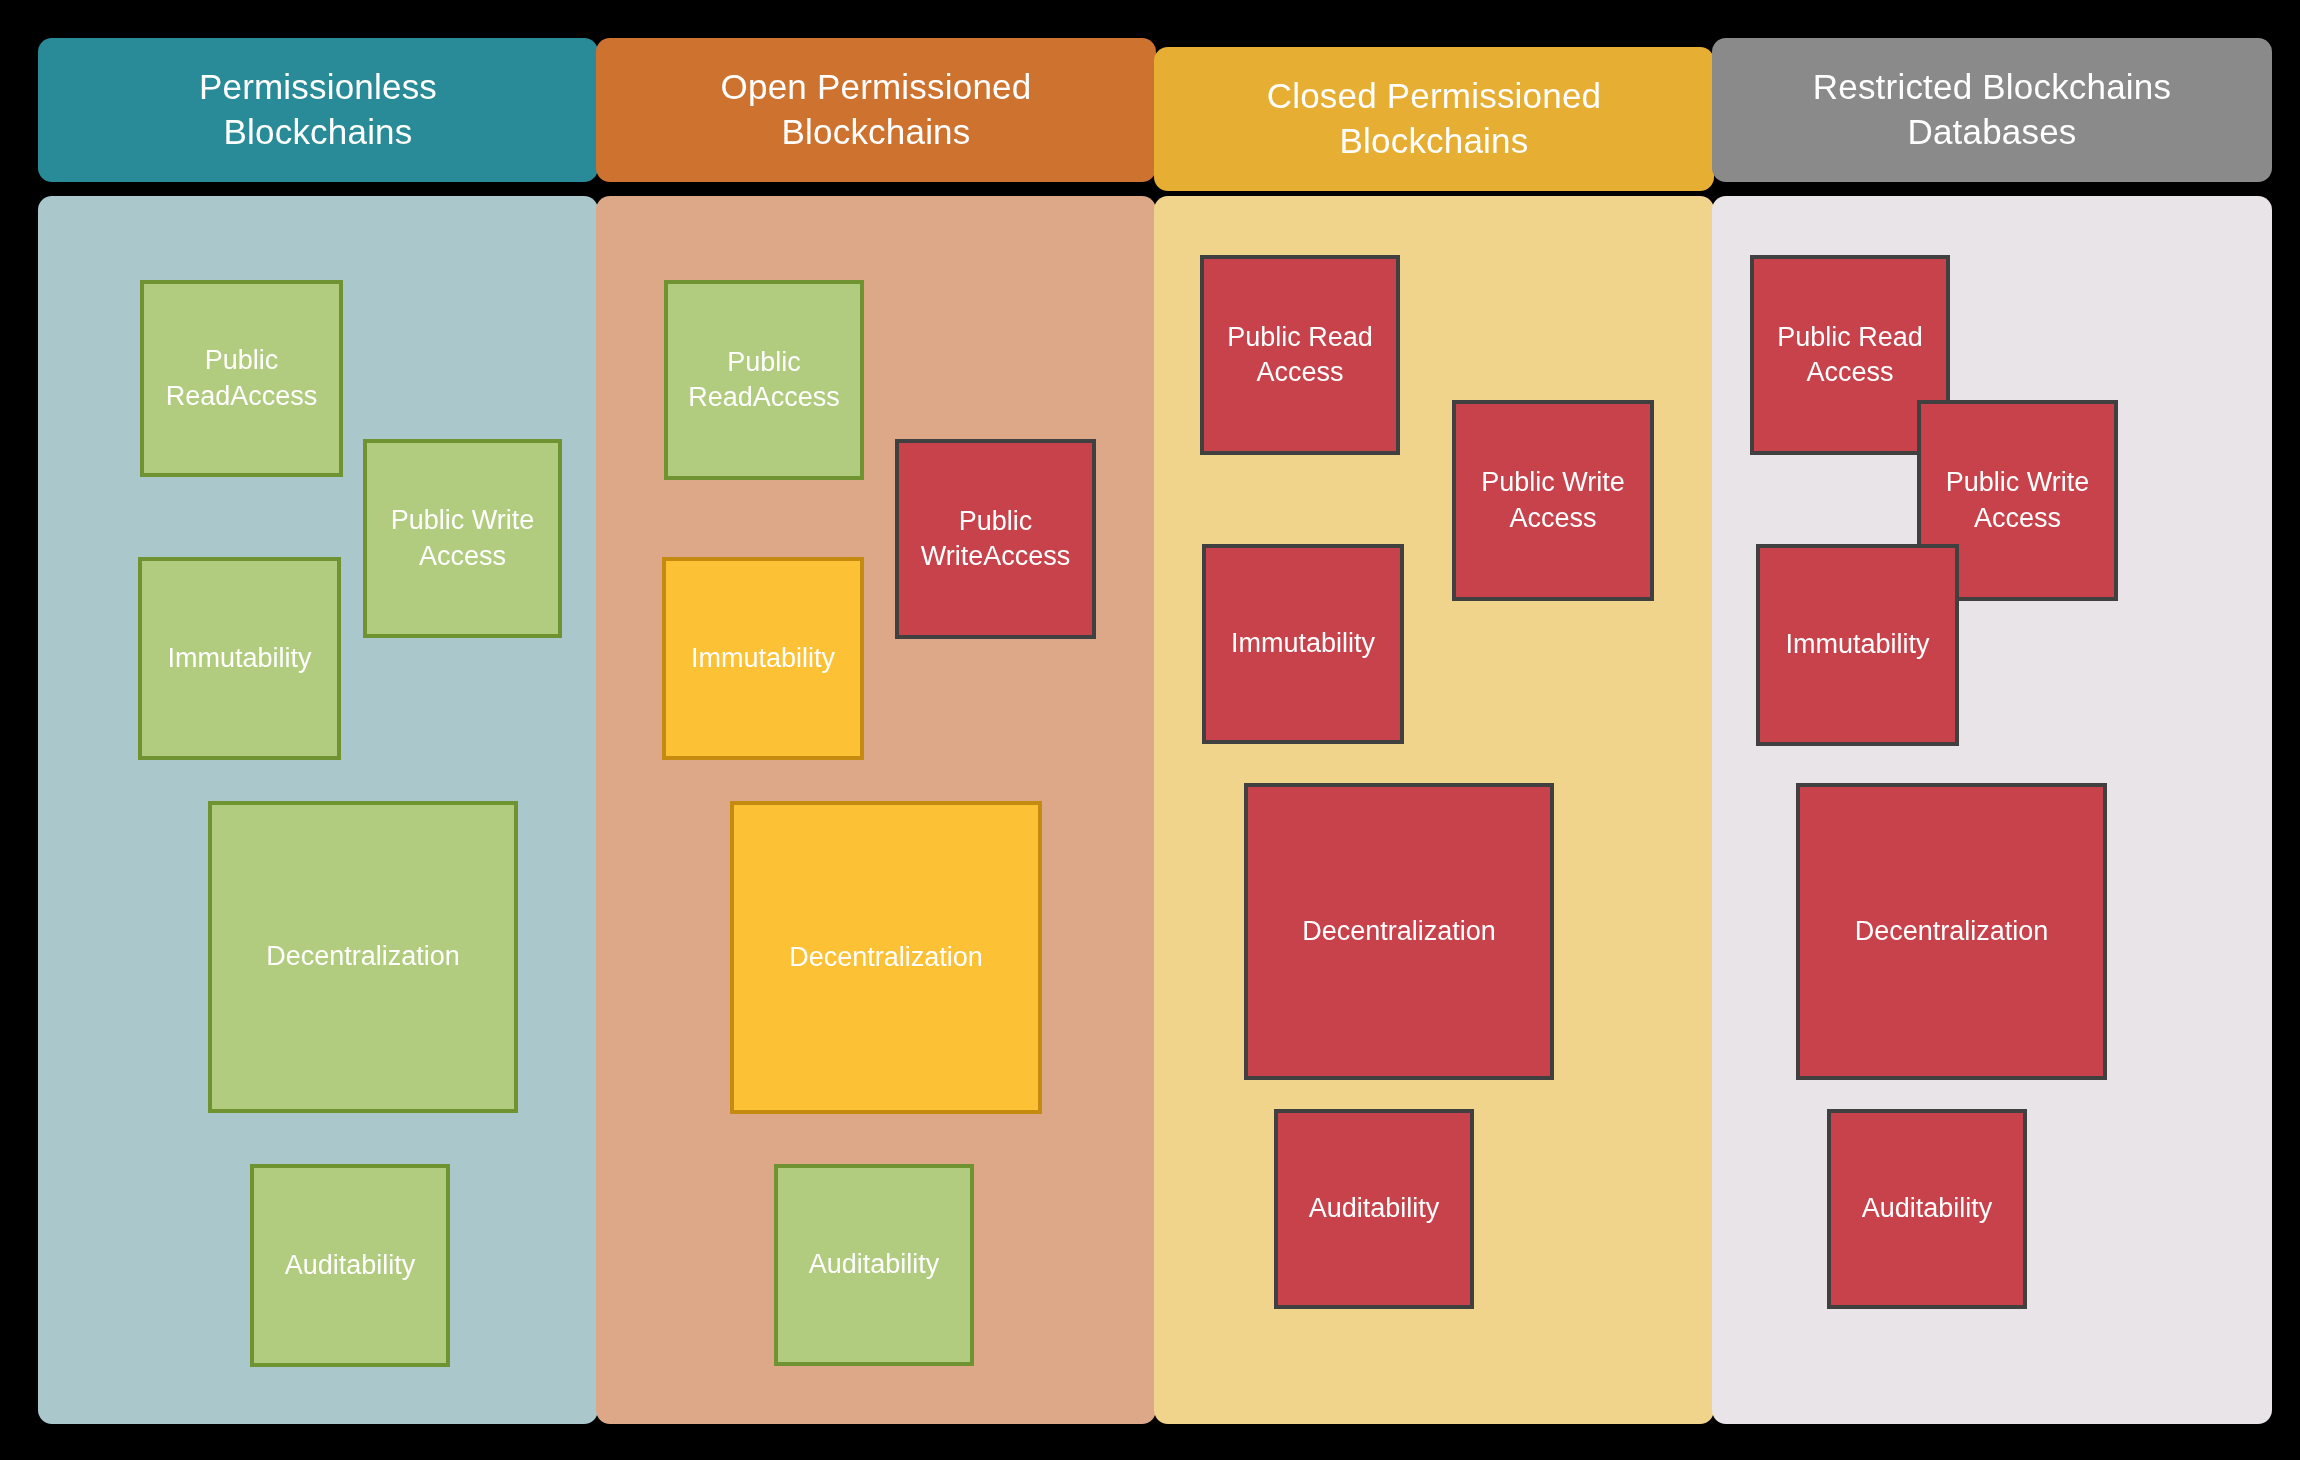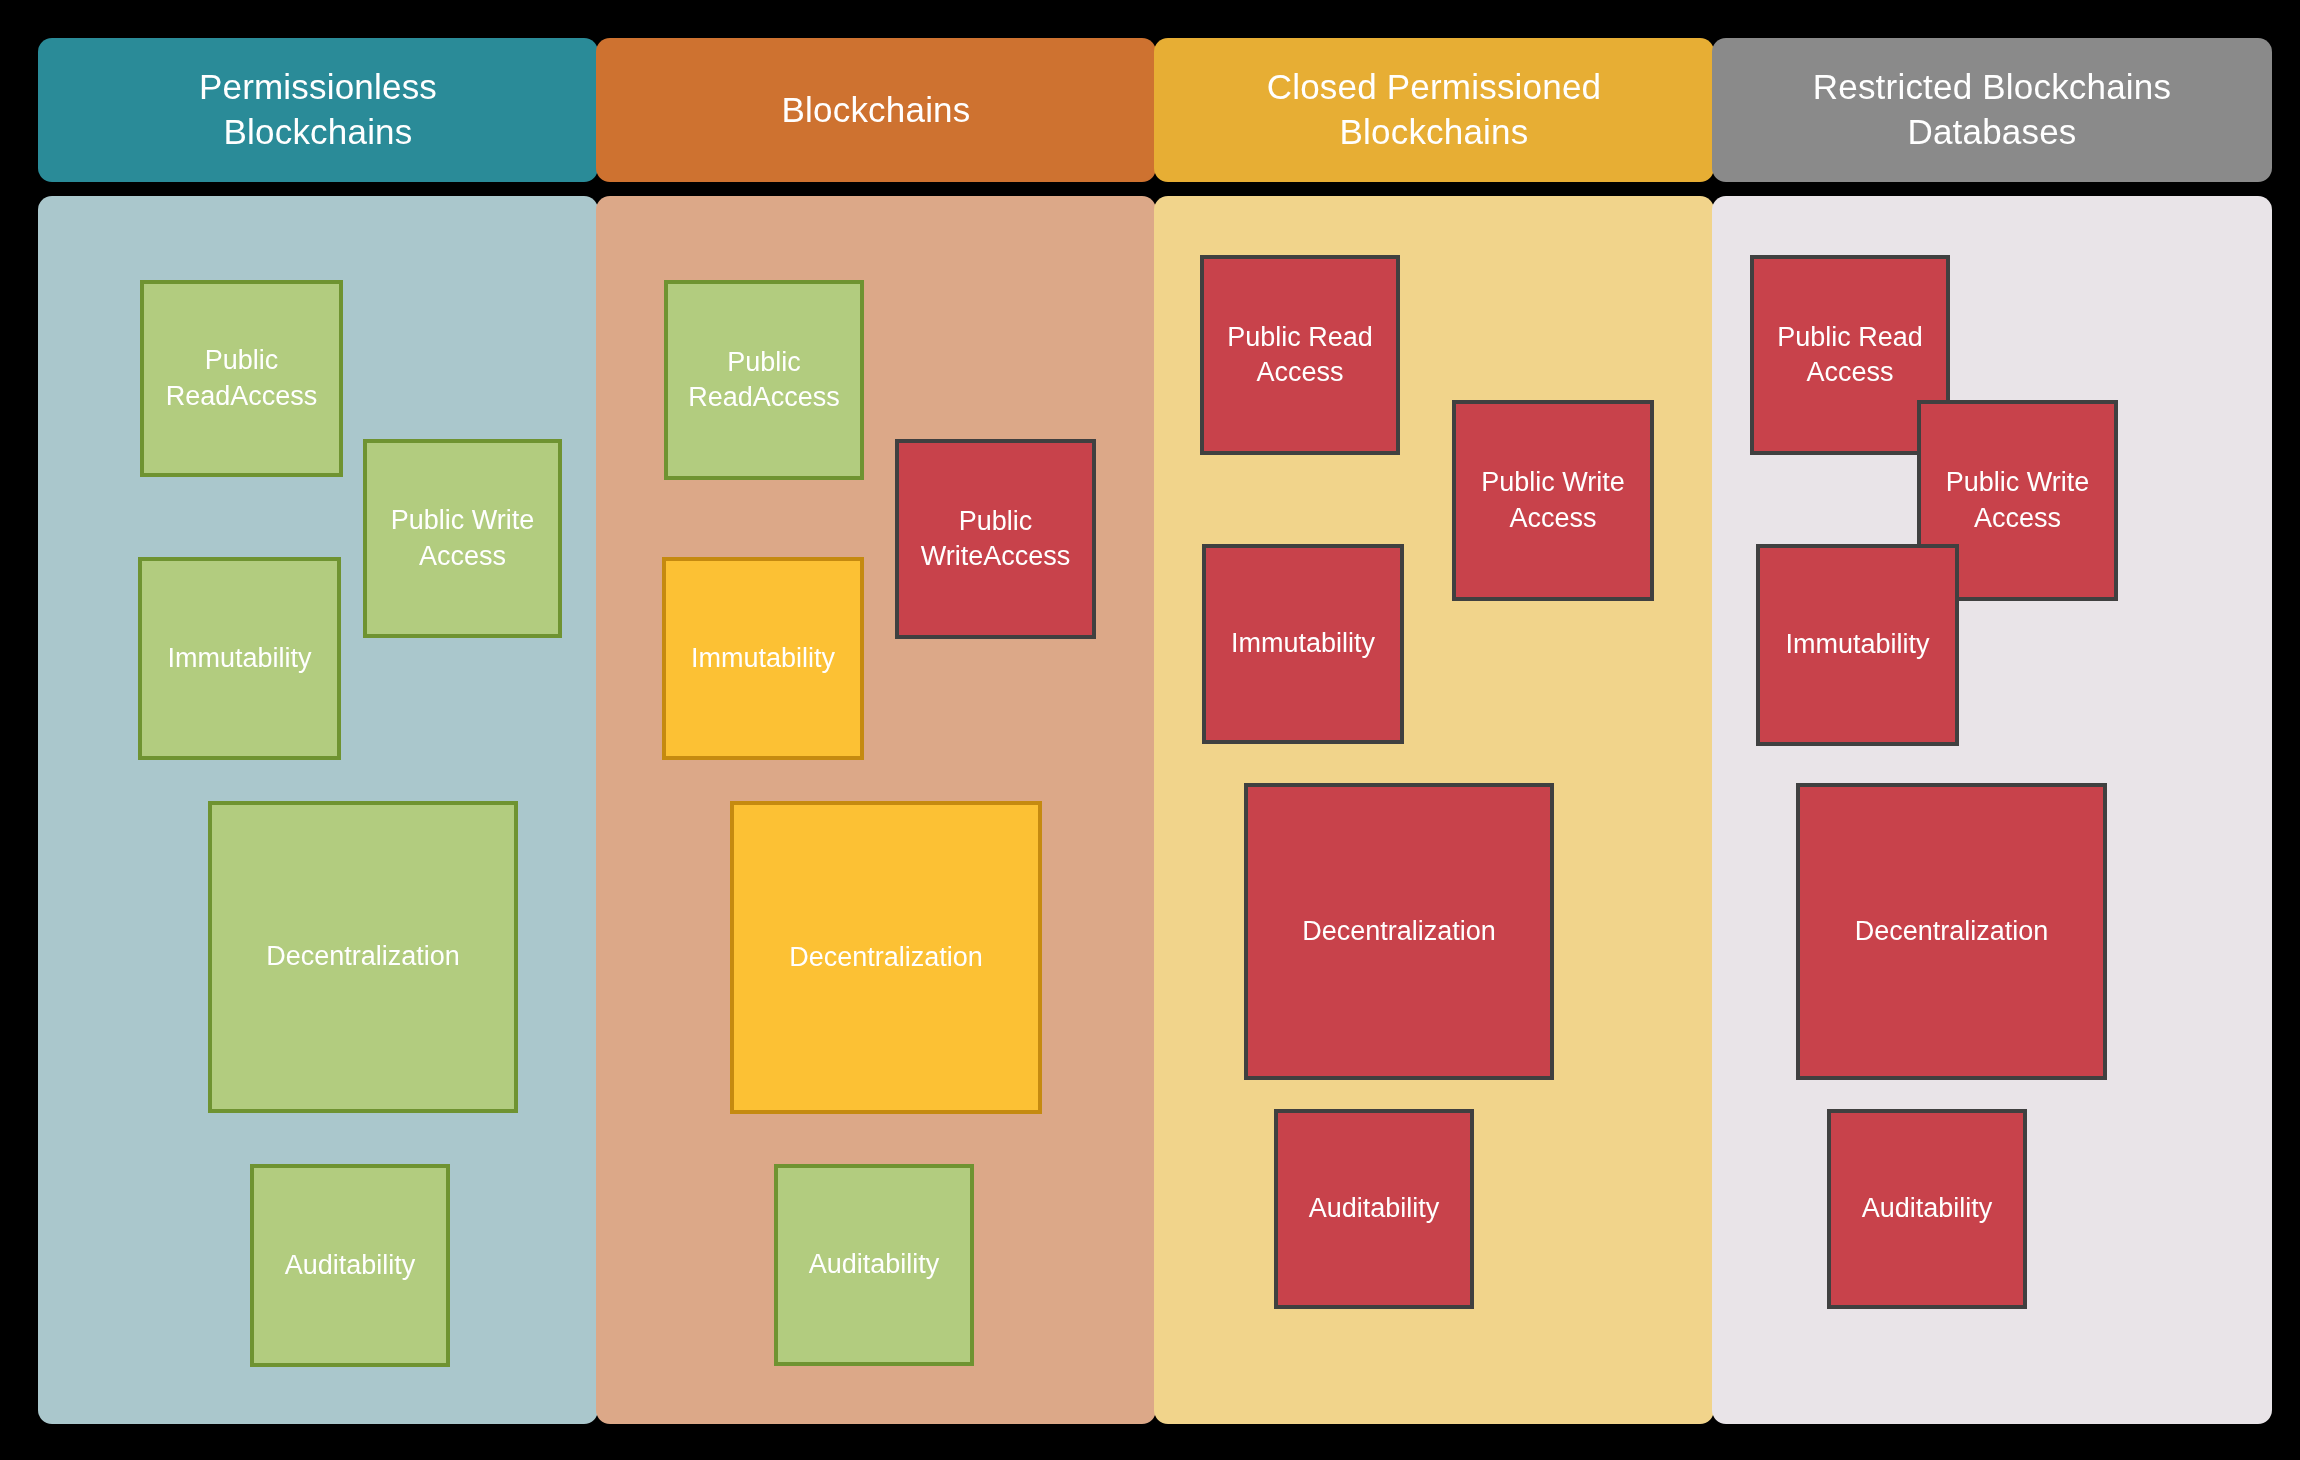--- a/index.html
+++ b/index.html
@@ -106,20 +106,21 @@
         <div class="attr-box b-green" style="left: 212px; top: 968px; width: 200px; height: 203px;">
           <div>
             <div>Auditability</div>
           </div>
         </div>
       </div>
     </div>
     <div class="column" style="left: 596px;">
       <div class="col-header" style="background: rgb(206, 114, 48);">
         <div>
+          <div>Open Permissioned</div>
           <div>Blockchains</div>
         </div>
       </div>
       <div class="col-body" style="background: rgb(220, 168, 136);">
         <div class="attr-box b-green" style="left: 68px; top: 84px; width: 200px; height: 200px;">
           <div>
             <div>Public</div>
             <div>ReadAccess</div>
           </div>
         </div>
@@ -140,21 +141,21 @@
           </div>
         </div>
         <div class="attr-box b-green" style="left: 178px; top: 968px; width: 200px; height: 202px;">
           <div>
             <div>Auditability</div>
           </div>
         </div>
       </div>
     </div>
     <div class="column" style="left: 1154px;">
-      <div class="col-header" style="background: rgb(231, 174, 52);">
+      <div class="col-header" style="background: rgb(231, 174, 52); margin-top: 9px;">
         <div>
           <div>Closed Permissioned</div>
           <div>Blockchains</div>
         </div>
       </div>
       <div class="col-body" style="background: rgb(241, 212, 139);">
         <div class="attr-box b-red" style="left: 46px; top: 59px; width: 200px; height: 200px;">
           <div>
             <div>Public Read</div>
             <div>Access</div>

